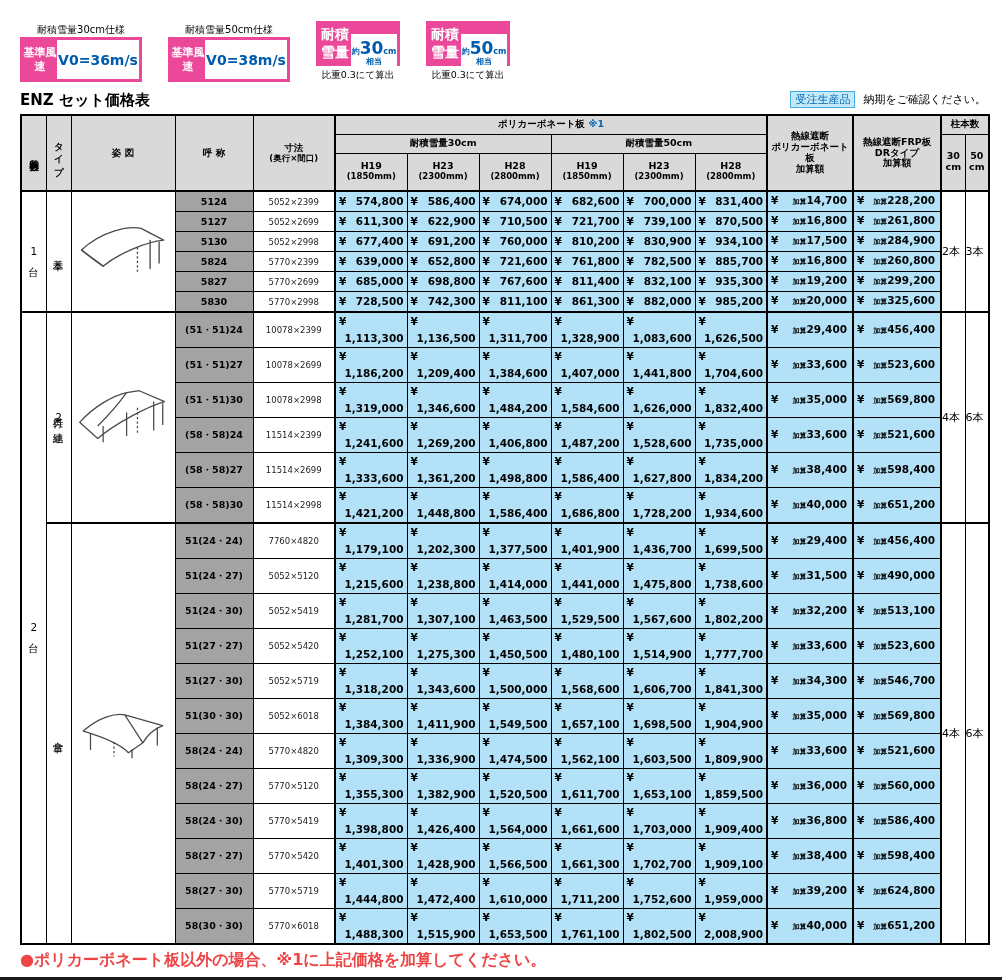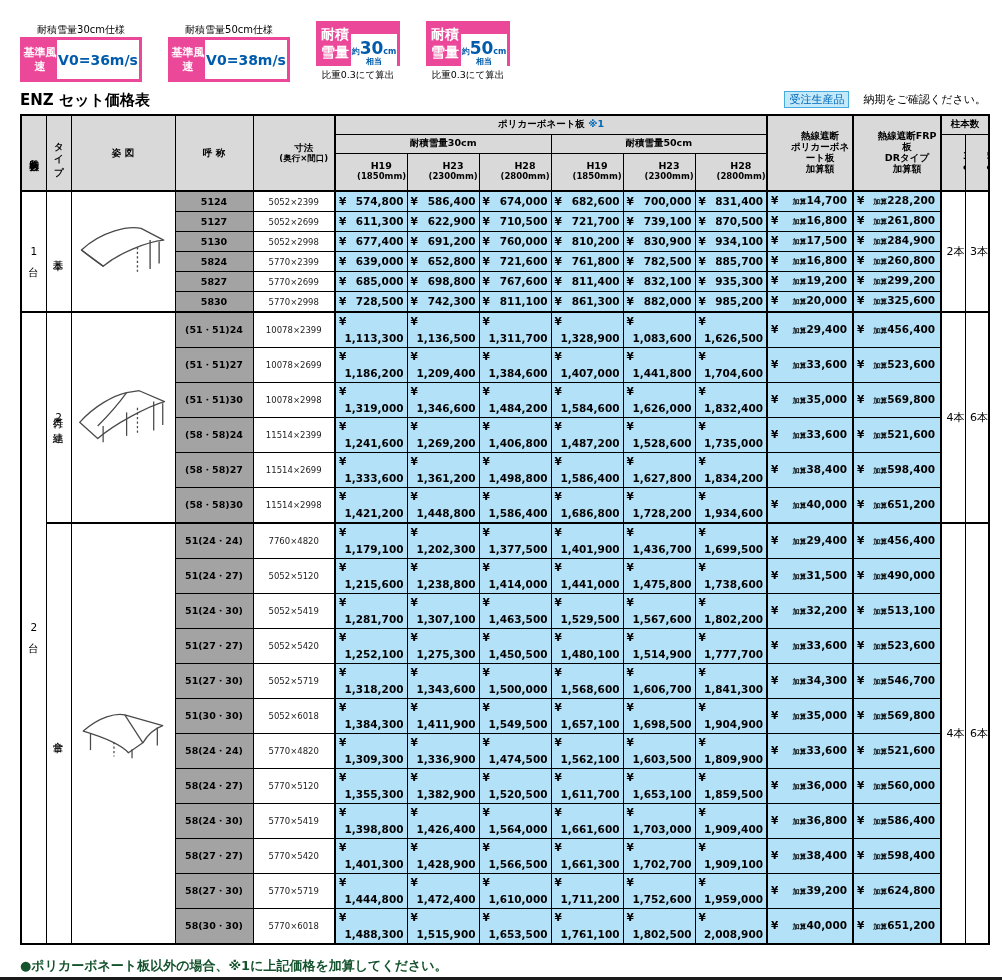--- a/index.html
+++ b/index.html
@@ -18,50 +18,50 @@
   .snow-label{width:32px;color:#fff;font-size:14px;font-weight:bold;line-height:1.25;text-align:center;}
   .snow-value{flex:1;background:#fff;color:#005bac;height:100%;display:flex;flex-direction:column;justify-content:center;align-items:center;line-height:1;margin-top:19px;}
   .snow-value .l1{font-size:8px;font-weight:bold;}
   .snow-value .l1 .big{font-size:17px;}
   .snow-value .l2{font-size:8px;font-weight:bold;margin-top:1px;}
   .badge-note{font-size:9.5px;text-align:center;margin-top:3px;}
 
   
   .title-row{display:flex;justify-content:space-between;align-items:flex-start;margin:9px 0 4px 0;}
   .title-row h1{margin:0;font-size:15px;font-weight:bold;}
-  .order-info{font-size:11px;display:flex;align-items:center;gap:14px;}
+  .order-info{font-size:11px;display:flex;align-items:center;gap:8px;}
   .lb-badge{display:inline-block;background:#c3e9fa;border:1px solid #46abdf;color:#0068b7;font-size:11px;padding:0 4px;line-height:15px;}
 
   
   table.price{border-collapse:collapse;table-layout:fixed;width:968px;border:2px solid #000;}
   table.price th,table.price td{border:1px solid #000;overflow:hidden;padding:0;}
   table.price thead th{background:#d9d9d9;font-size:9.5px;font-weight:bold;line-height:1.15;padding:1px;}
   table.price thead tr:nth-child(1){height:19px;}
   table.price thead tr:nth-child(2){height:19px;}
   table.price thead tr:nth-child(3){height:38px;}
   table.price tbody tr{height:18px;}
   .vhead{writing-mode:vertical-rl;text-orientation:upright;letter-spacing:1px;font-size:10px;}
   .vcell{writing-mode:vertical-rl;text-orientation:upright;background:#fff;font-size:10.5px;text-align:center;letter-spacing:1px;}
   .figcell{background:#fff;text-align:center;vertical-align:middle;}
   td.name{background:#a3a3a3;font-weight:bold;font-size:9.5px;text-align:center;}
   td.size{background:#fff;font-size:8.5px;text-align:center;color:#222;border-radius:8px;}
   td.price{background:#b3e2f8;font-weight:bold;font-size:10.5px;}
   td.price .yen{float:left;padding-left:3px;line-height:17px;}
   td.price .num{float:right;padding-right:3px;line-height:17px;}
   td.price .numwrap{float:right;padding-right:2px;line-height:17px;}
   td.price .sfx{font-size:7px;font-weight:bold;}
-  td.post{background:#fff;text-align:right;font-size:11px;vertical-align:middle;}
+  td.post{background:#fff;text-align:left;font-size:11px;vertical-align:middle;}
   .thickL{border-left-width:2px !important;}
   tr.group-start td{border-top-width:2px;}
   .ref-blue{color:#0068b7;}
   .hmm{font-size:8.5px;font-weight:bold;display:block;}
-  .hline{display:block;margin-left:20px;}
+  .hline{display:block;}
 
   
-  .note-blue{color:#14532d;font-size:13px;font-weight:bold;margin-top:12px;}
+  .note-blue{color:#ef4444;font-size:16px;font-weight:bold;margin-top:5px;}
   .note-block{display:flex;margin-top:9px;}
   .note-mark{width:16px;background:#e60033;color:#fff;font-size:11px;font-weight:bold;text-align:center;padding-top:3px;margin-right:7px;}
   .note-items{font-size:12px;line-height:1.38;}
   .bottom-rule{position:absolute;left:0;right:0;bottom:0;height:3px;background:#1a1a1a;}
 </style>
 </head>
 <body>
 
 <div class="page">
   <div class="inner">

